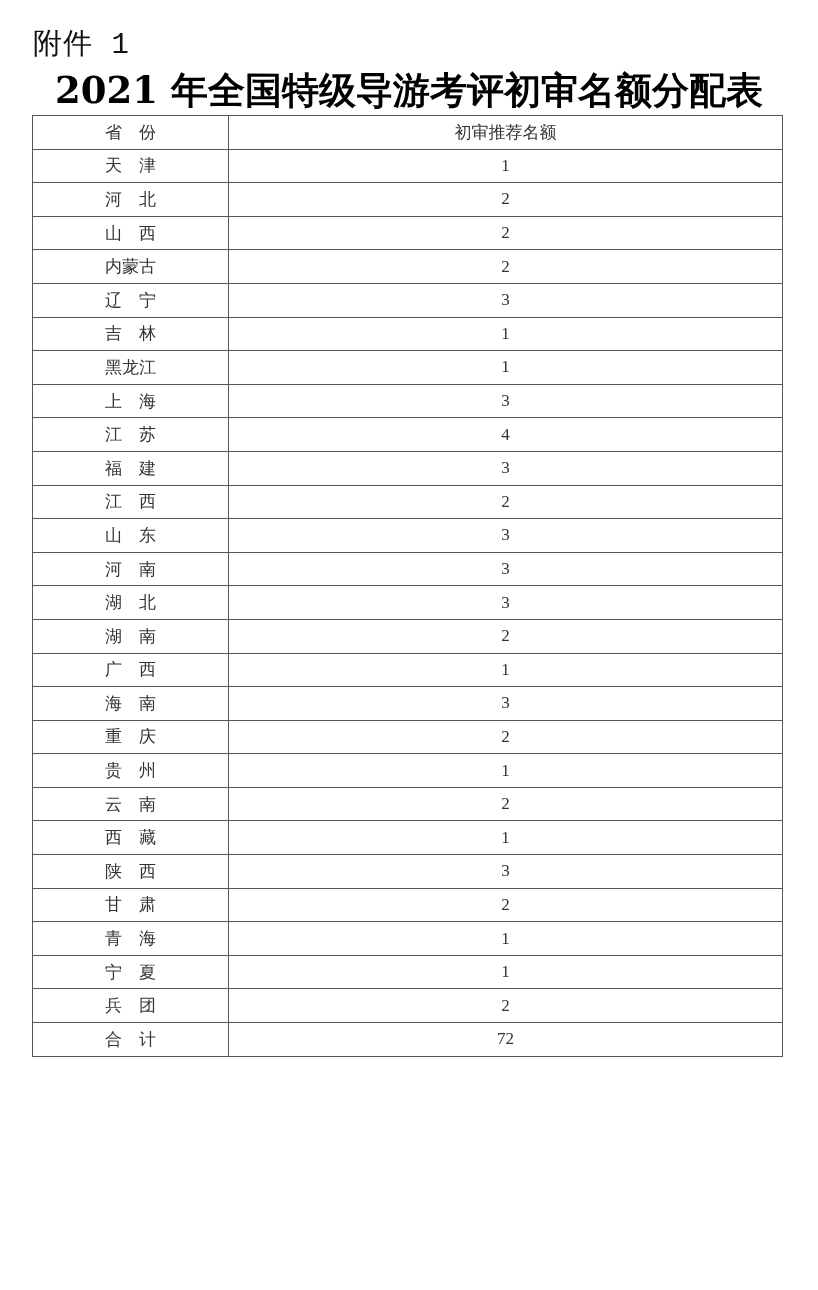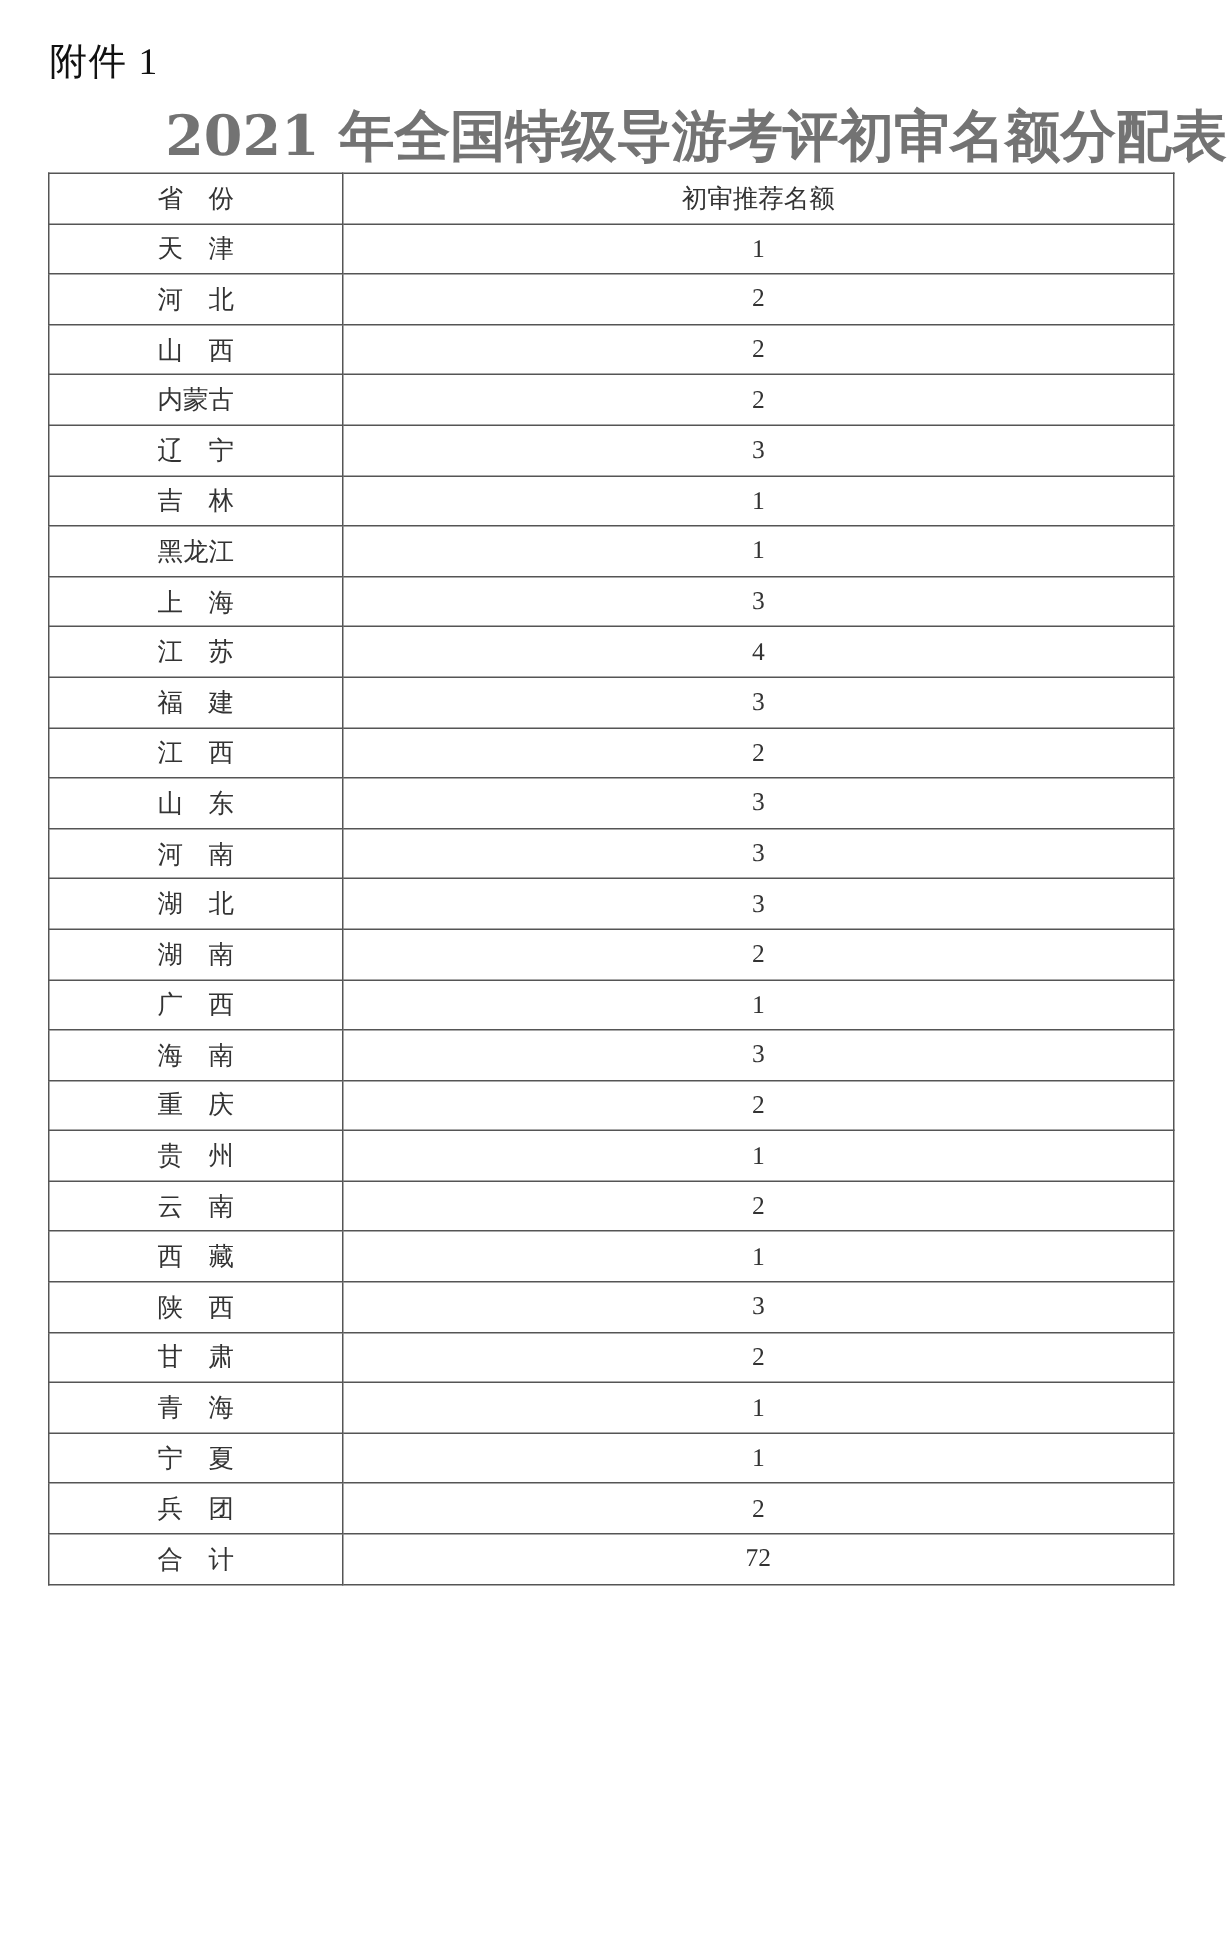--- a/index.html
+++ b/index.html
@@ -2,26 +2,26 @@
 <html><head>
   <meta charset="utf-8">
   <style>
     html, body { margin: 0; padding: 0; background: #ffffff; }
     body {
       width: 818px; height: 1290px; position: relative; overflow: hidden;
       font-family: "DejaVu Serif", "Liberation Serif", serif; color: #1a1a1a;
     }
     .attachment {
       position: absolute; left: 33px; top: 24px;
-      font-family: Liberation Serif, serif;
-      font-size: 25px; color: #111; letter-spacing: 1px;
+      font-family: Liberation Mono, monospace;
+      font-size: 29px; color: #111; letter-spacing: 1px;
     }
     .title {
       position: absolute; left: 0; top: 66px; width: 818px;
-      text-align: right; font-size: 37px; font-weight: bold; color: #737373;
+      text-align: center; font-size: 37px; font-weight: bold; color: #000000;
       font-family: "DejaVu Serif", "Liberation Serif", serif;
       letter-spacing: 0px; white-space: nowrap;
     }
     table.quota {
       position: absolute; left: 32px; top: 115px;
       width: 750px; border-collapse: collapse; table-layout: fixed;
     }
     table.quota td, table.quota th {
       border: 1.5px solid #555; height: 32.6px; padding: 0;
       text-align: center; vertical-align: middle;

